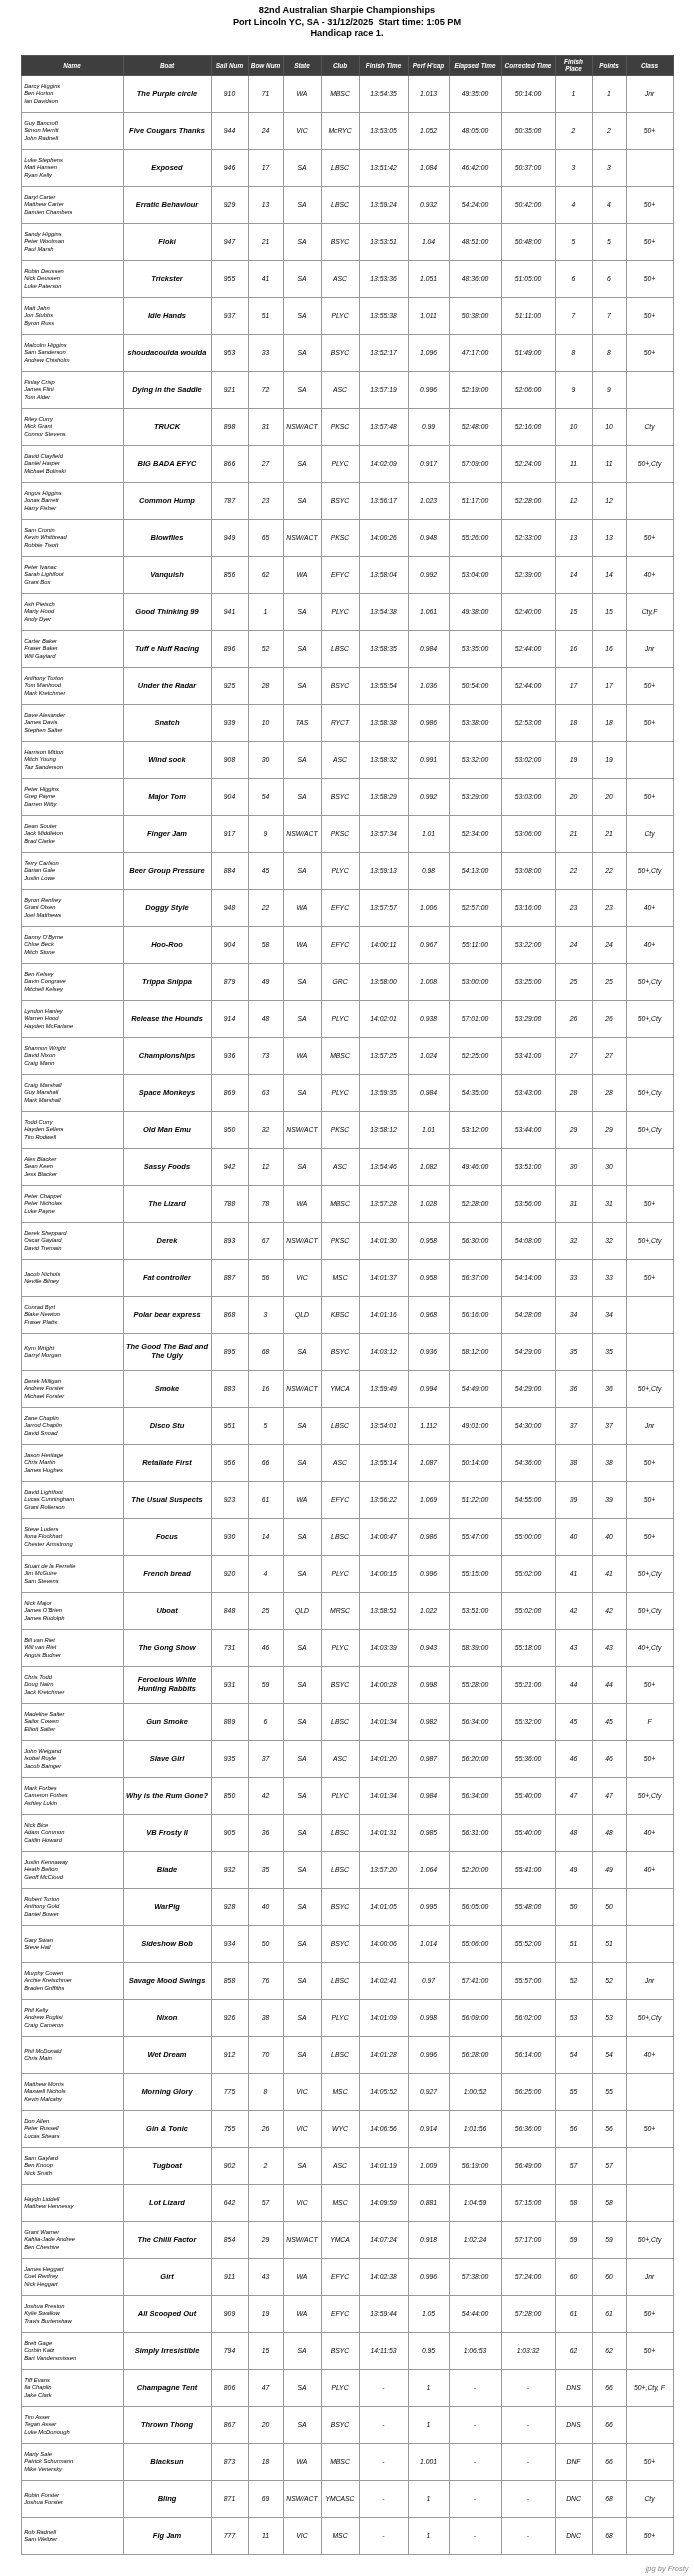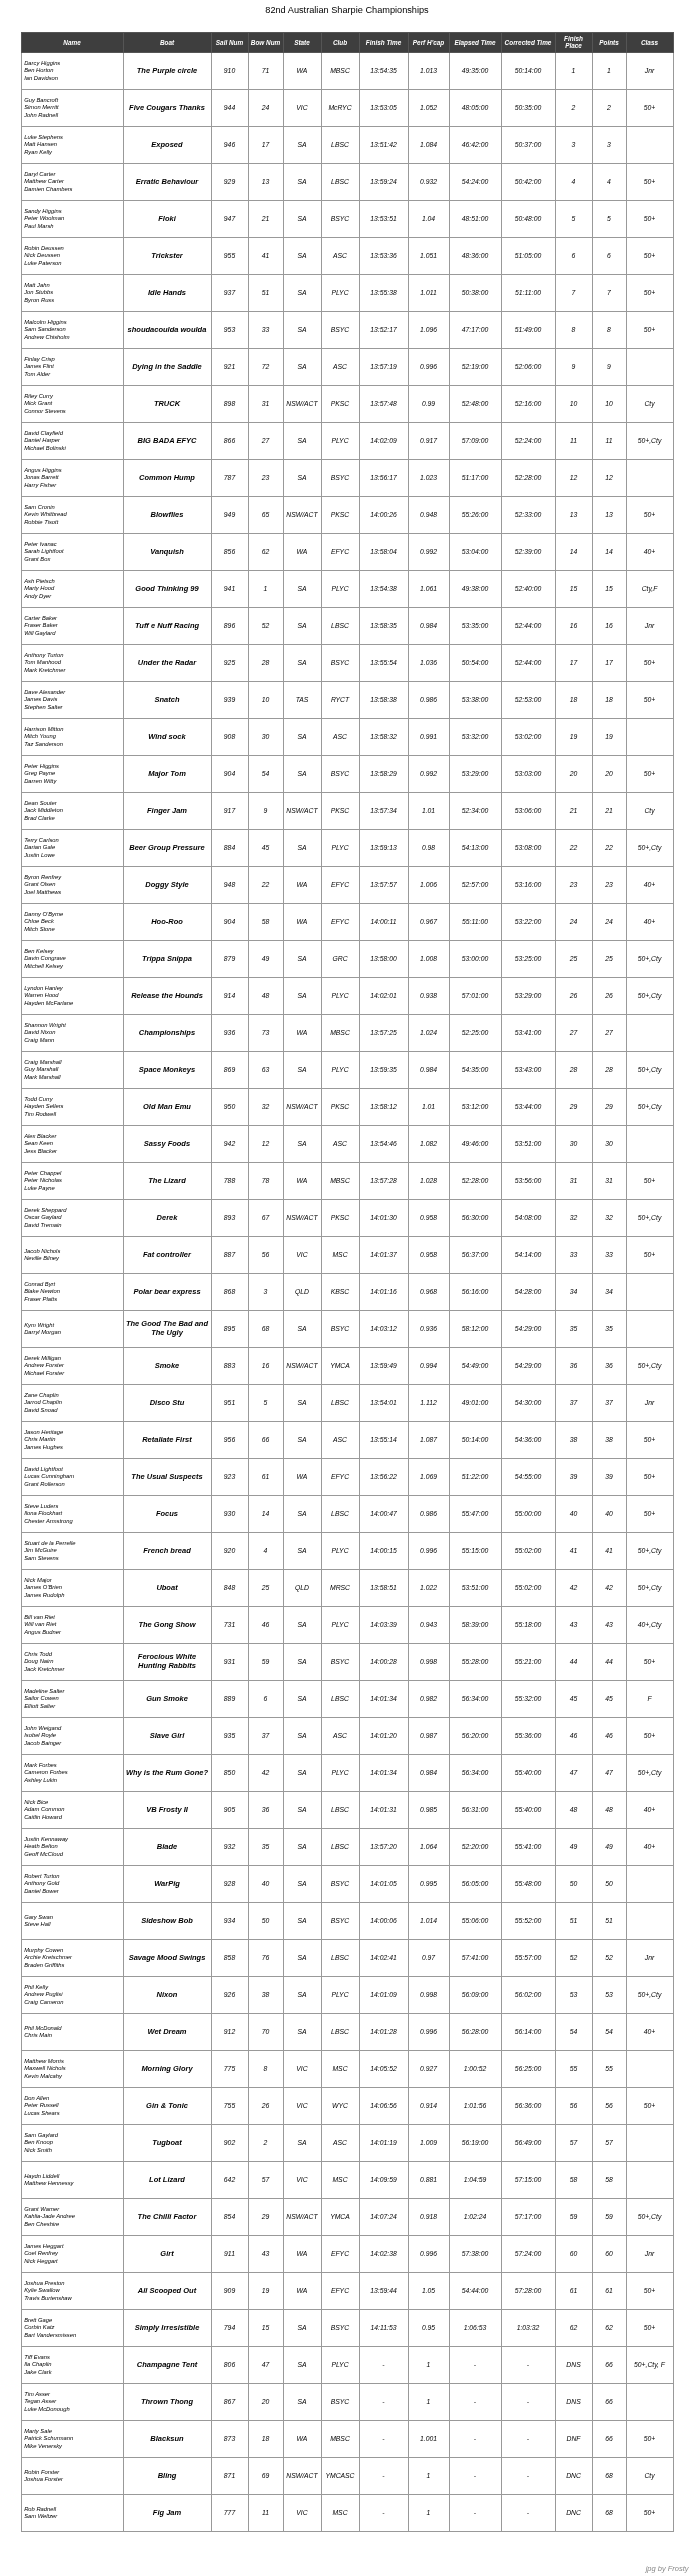--- a/index.html
+++ b/index.html
@@ -7,21 +7,21 @@
     padding: 0;
     background: #ffffff;
     width: 694px;
     height: 2576px;
     font-family: "Liberation Sans", sans-serif;
     color: #000;
     position: relative;
     overflow: hidden;
   }
   .titles { text-align: center; padding-top: 5.4px; }
-  .title-line { font-weight: normal; font-size: 9.2px; line-height: 11.5px; white-space: pre; }
+  .title-line { font-weight: bold; font-size: 9.2px; line-height: 11.5px; white-space: pre; }
   table {
     border-collapse: collapse;
     table-layout: fixed;
     width: 651px;
     margin: 15px auto 0 auto;
     font-style: italic;
   }
   th {
     background: #3e3e3e;
     color: #ffffff;
@@ -62,20 +62,22 @@
     font-size: 7.5px;
     font-style: italic;
     color: #888888;
   }
 </style>
 </head>
 <body>
 
 <div class="titles">
   <div class="title-line">82nd Australian Sharpie Championships</div>
+  <div class="title-line">Port Lincoln YC, SA - 31/12/2025  Start time: 1:05 PM</div>
+  <div class="title-line">Handicap race 1.</div>
 </div>
 
 <table>
   <colgroup>
     <col style="width:102px">
       <col style="width:88px">
       <col style="width:37px">
       <col style="width:35px">
     <col style="width:38px">
       <col style="width:38px">

